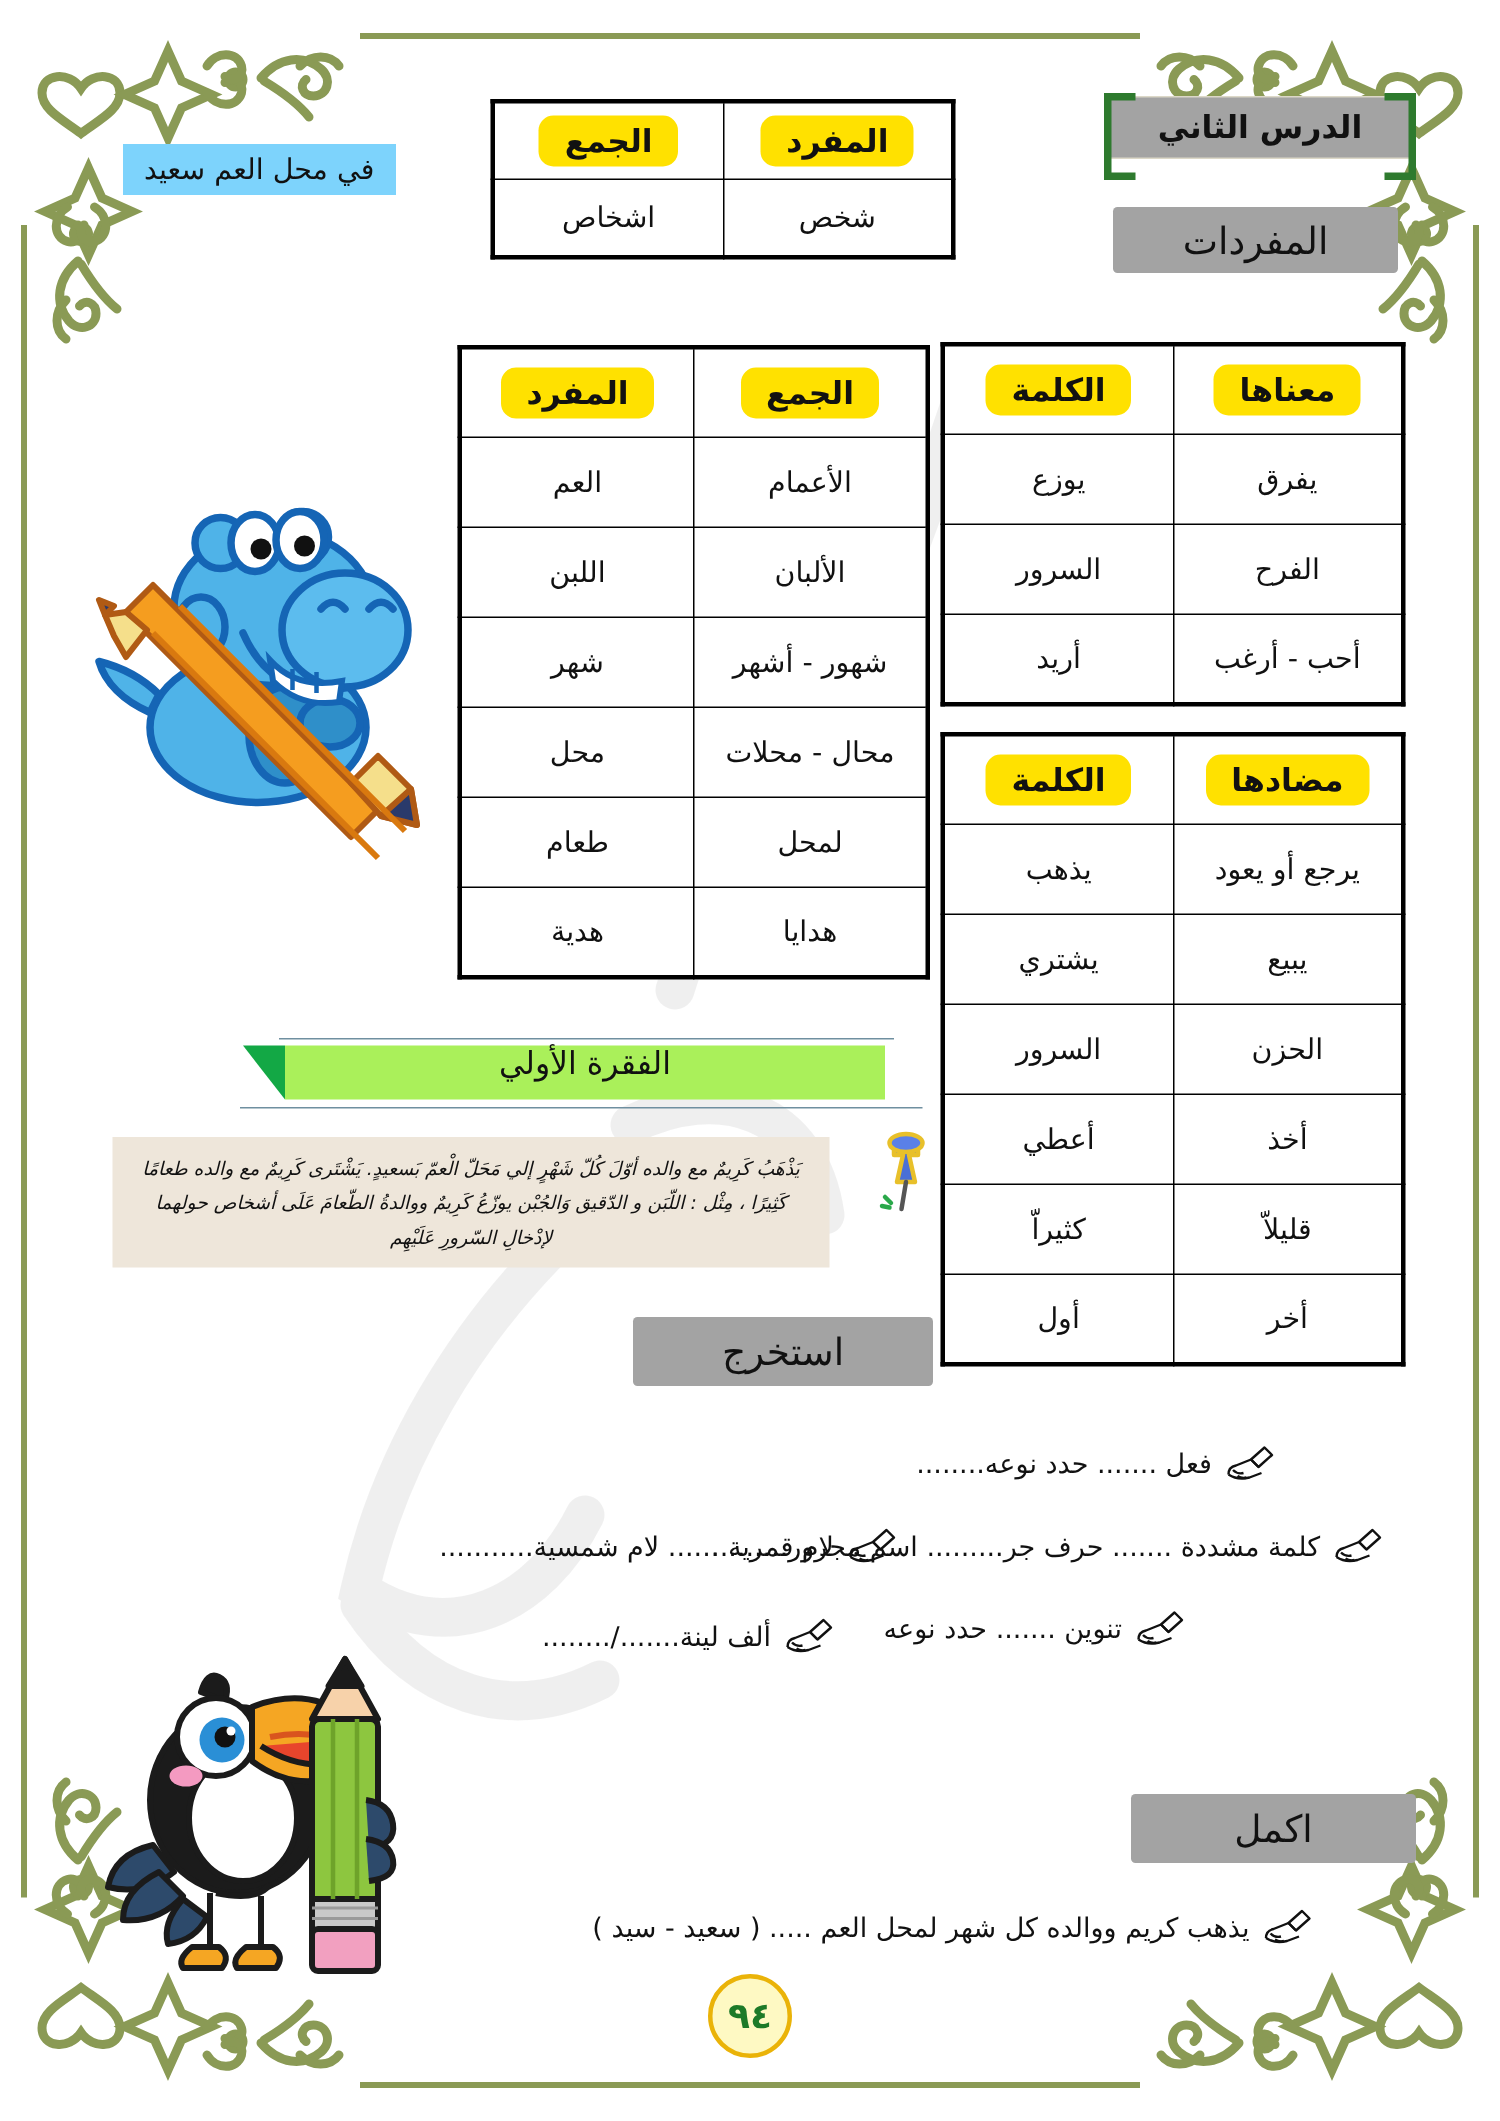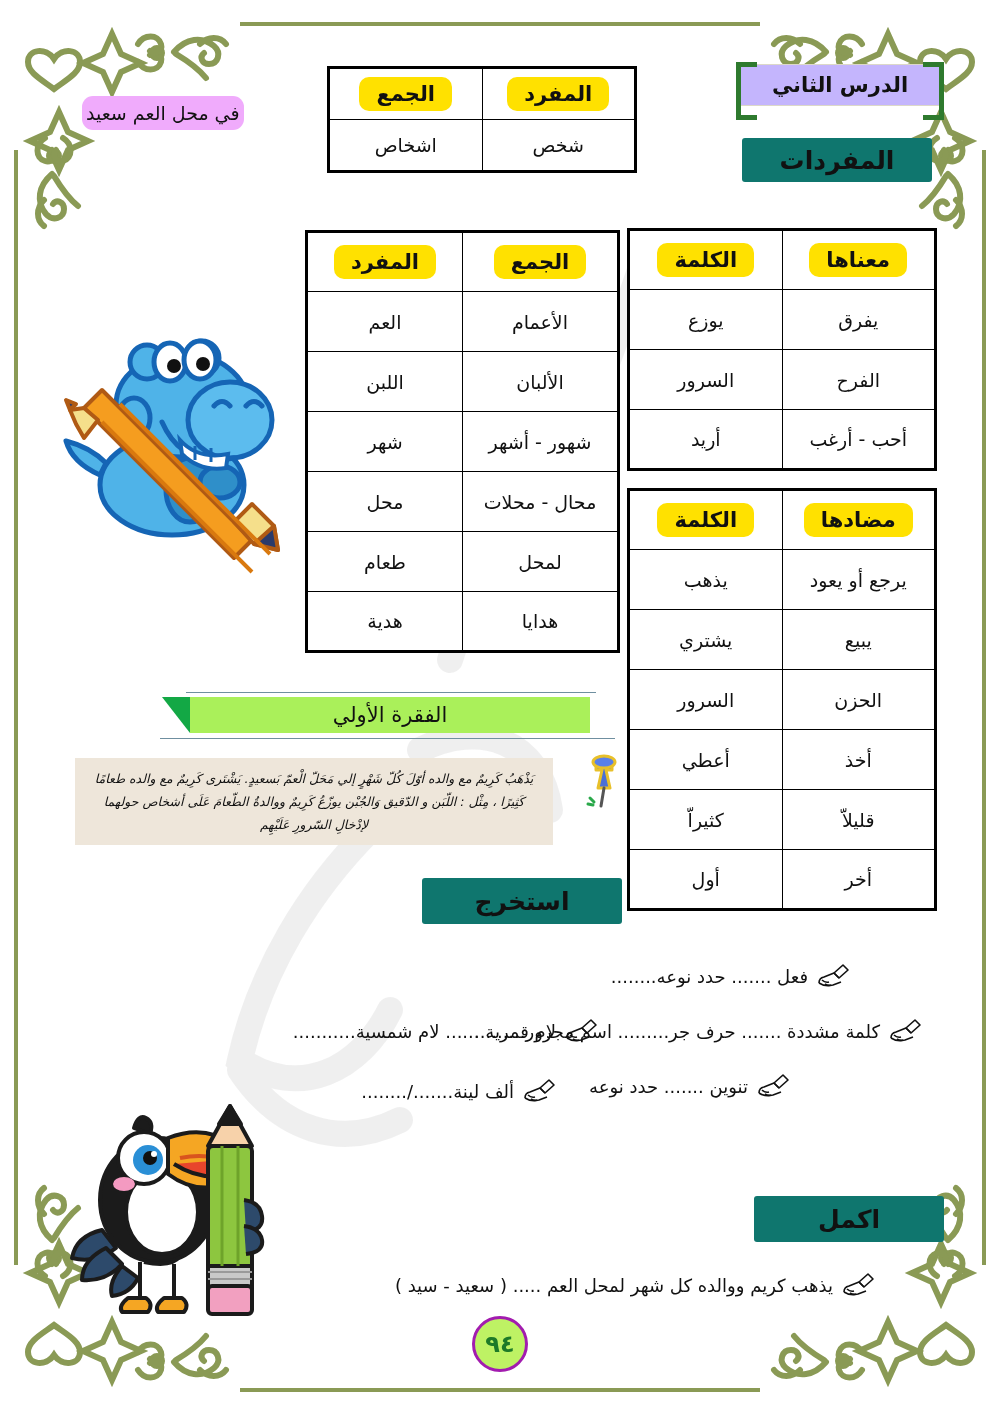--- a/index.html
+++ b/index.html
@@ -50,53 +50,53 @@
     opacity: .28;
     pointer-events: none;
   }
   .watermark svg { width: 100%; height: 100%; }
 
   
   .lesson-title {
     position: absolute;
     right: 60px; top: 64px;
     width: 200px; height: 42px;
-    background: #c4b5fd;
+    background: #a3a3a3;
     display: flex; align-items: center; justify-content: center;
     font-size: 21px; font-weight: bold; color: #111;
     border-top: 1px solid #dcd8c8;
     border-bottom: 1px solid #dcd8c8;
   }
   .lesson-title::before,
   .lesson-title::after {
     content: "";
     position: absolute; top: -3px;
     width: 16px; height: 48px;
     border: 5px solid #2e7a2e;
   }
   .lesson-title::before { right: -4px; border-left: none; }
   .lesson-title::after  { left:  -4px; border-right: none; }
 
   .green-tag {
     position: absolute;
-    background: #0f766e;
+    background: #a3a3a3;
     display: flex; align-items: center; justify-content: center;
-    font-size: 25px; font-weight: bold; color: #111;
+    font-size: 25px; font-weight: normal; color: #111;
     border-radius: 3px;
   }
   .tag-mufradat { right: 68px; top: 138px; width: 190px; height: 44px; }
   .tag-istakhrij { right: 378px; top: 878px; width: 200px; height: 46px; }
   .tag-akmil     { right: 56px;  top: 1196px; width: 190px; height: 46px; }
 
   .shop-label {
     position: absolute;
     left: 82px; top: 96px;
-    padding: 6px 4px;
-    background: #f0abfc;
-    font-size: 19px; color: #111; border-radius: 11px;
+    padding: 6px 14px;
+    background: #7dd3fc;
+    font-size: 19px; color: #111;
   }
 
   
   table.sheet {
     position: absolute;
     border-collapse: collapse;
     background: #fff;
     border: 3px solid #000;
   }
   table.sheet td {
@@ -128,21 +128,21 @@
 
   .tbl-opposite { right: 63px; top: 488px; width: 310px; }
   .tbl-opposite td { width: 50%; height: 60px; }
 
   
   .ribbon {
     position: absolute;
     left: 190px; top: 697px;
     width: 400px; height: 36px;
     background: #aaf05a;
-    display: flex; align-items: center; justify-content: center;
+    display: flex; justify-content: center;
     font-size: 21px; color: #111;
   }
   .ribbon-tail {
     position: absolute;
     left: -28px; top: 0;
     width: 0; height: 0;
     border-top: 36px solid #13a845;
     border-left: 28px solid transparent;
   }
   .ribbon-rule {
@@ -201,23 +201,23 @@
   .ex3b{ right: 444px; top: 1078px; }
   .ex4 { right: 170px; top: 1127px; }
   .ex5 { right: 125px; top: 1272px; }
 
   
   .pagenum {
     position: absolute;
     left: 50%; bottom: 42px;
     transform: translateX(-50%);
     width: 56px; height: 56px;
-    border: 3px solid #a21caf;
+    border: 3px solid #eab308;
     border-radius: 50%;
-    background: #bef264;
+    background: #fef9c3;
     display: flex; align-items: center; justify-content: center;
     font-size: 24px; font-weight: bold; color: #1d7a28;
   }
 
   
   .mascot { position: absolute; }
   .mascot svg { width: 100%; height: 100%; display: block; }
   .mascot-hippo  { left: 62px;  top: 300px;  width: 240px; height: 300px; }
   .mascot-toucan { left: 62px;  top: 1080px; width: 250px; height: 250px; }
 </style>

